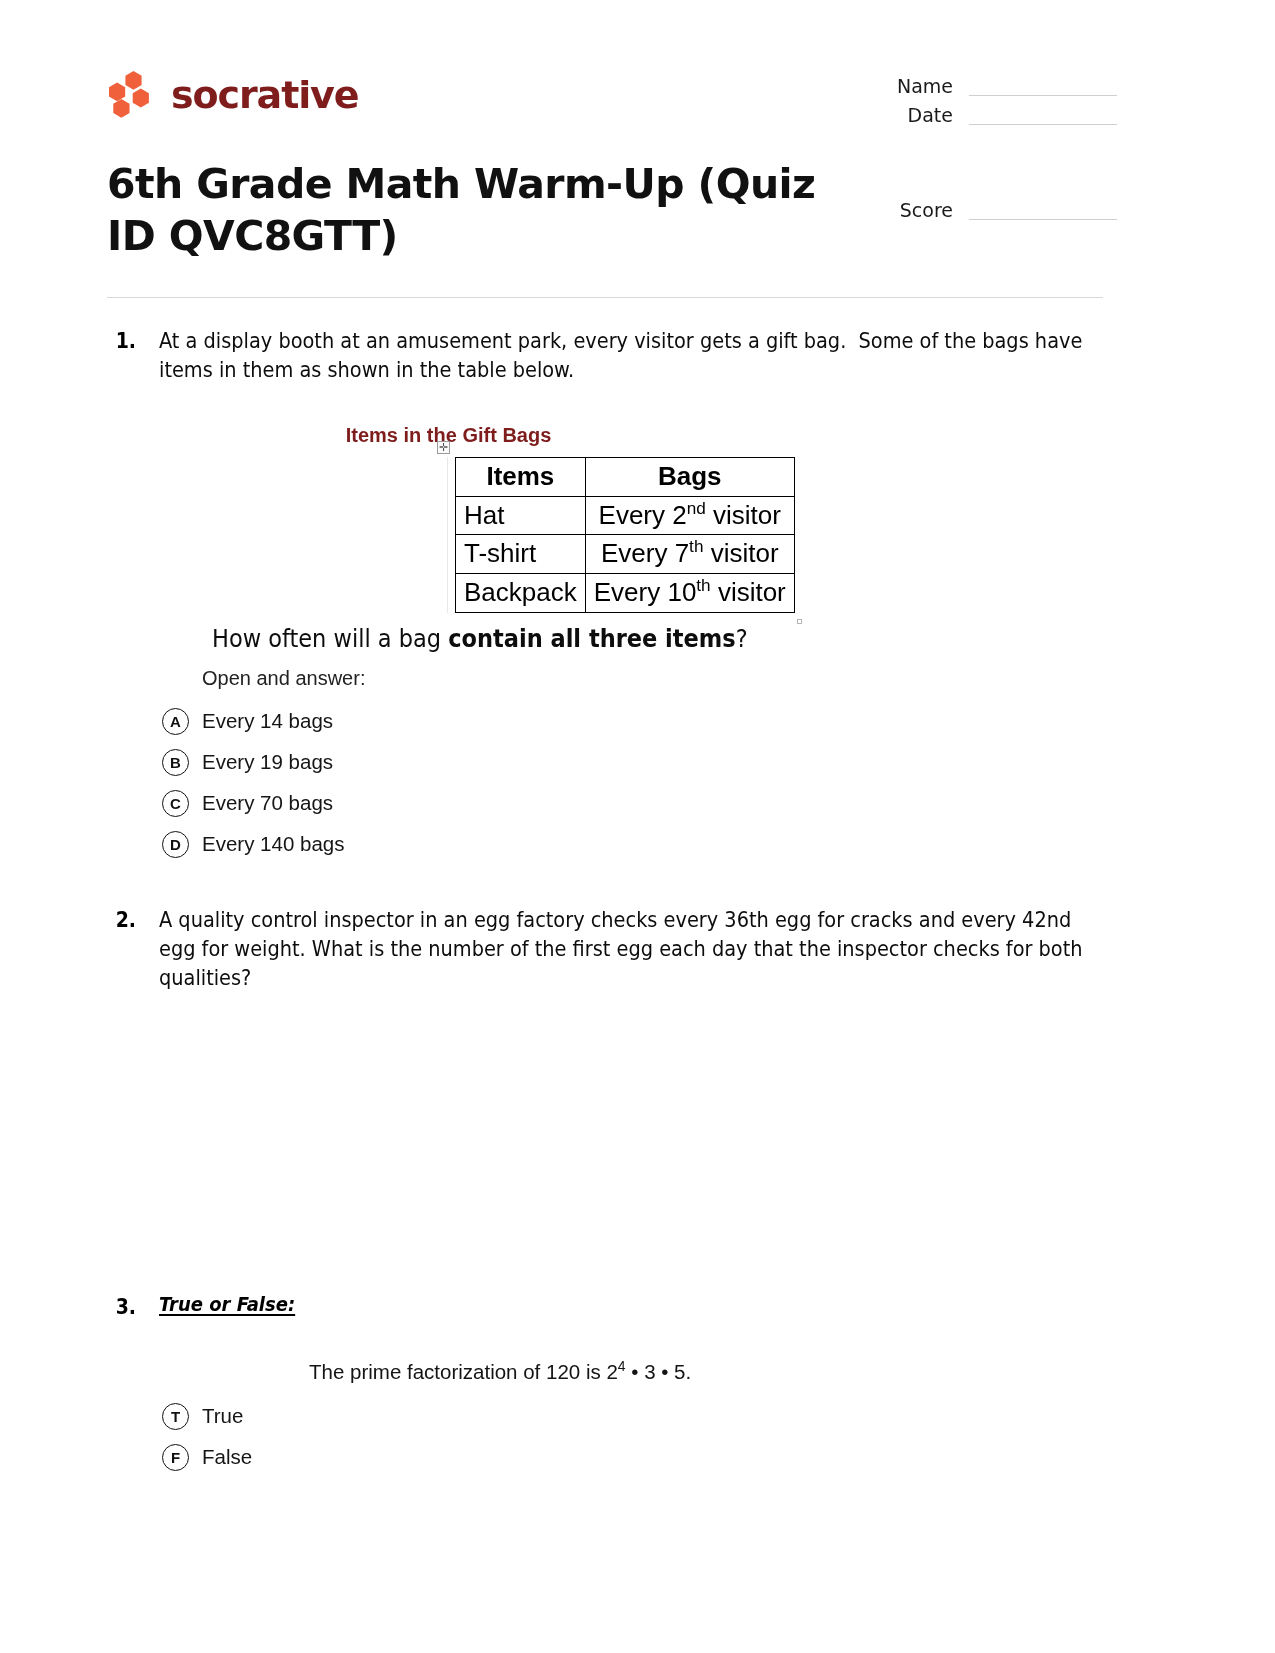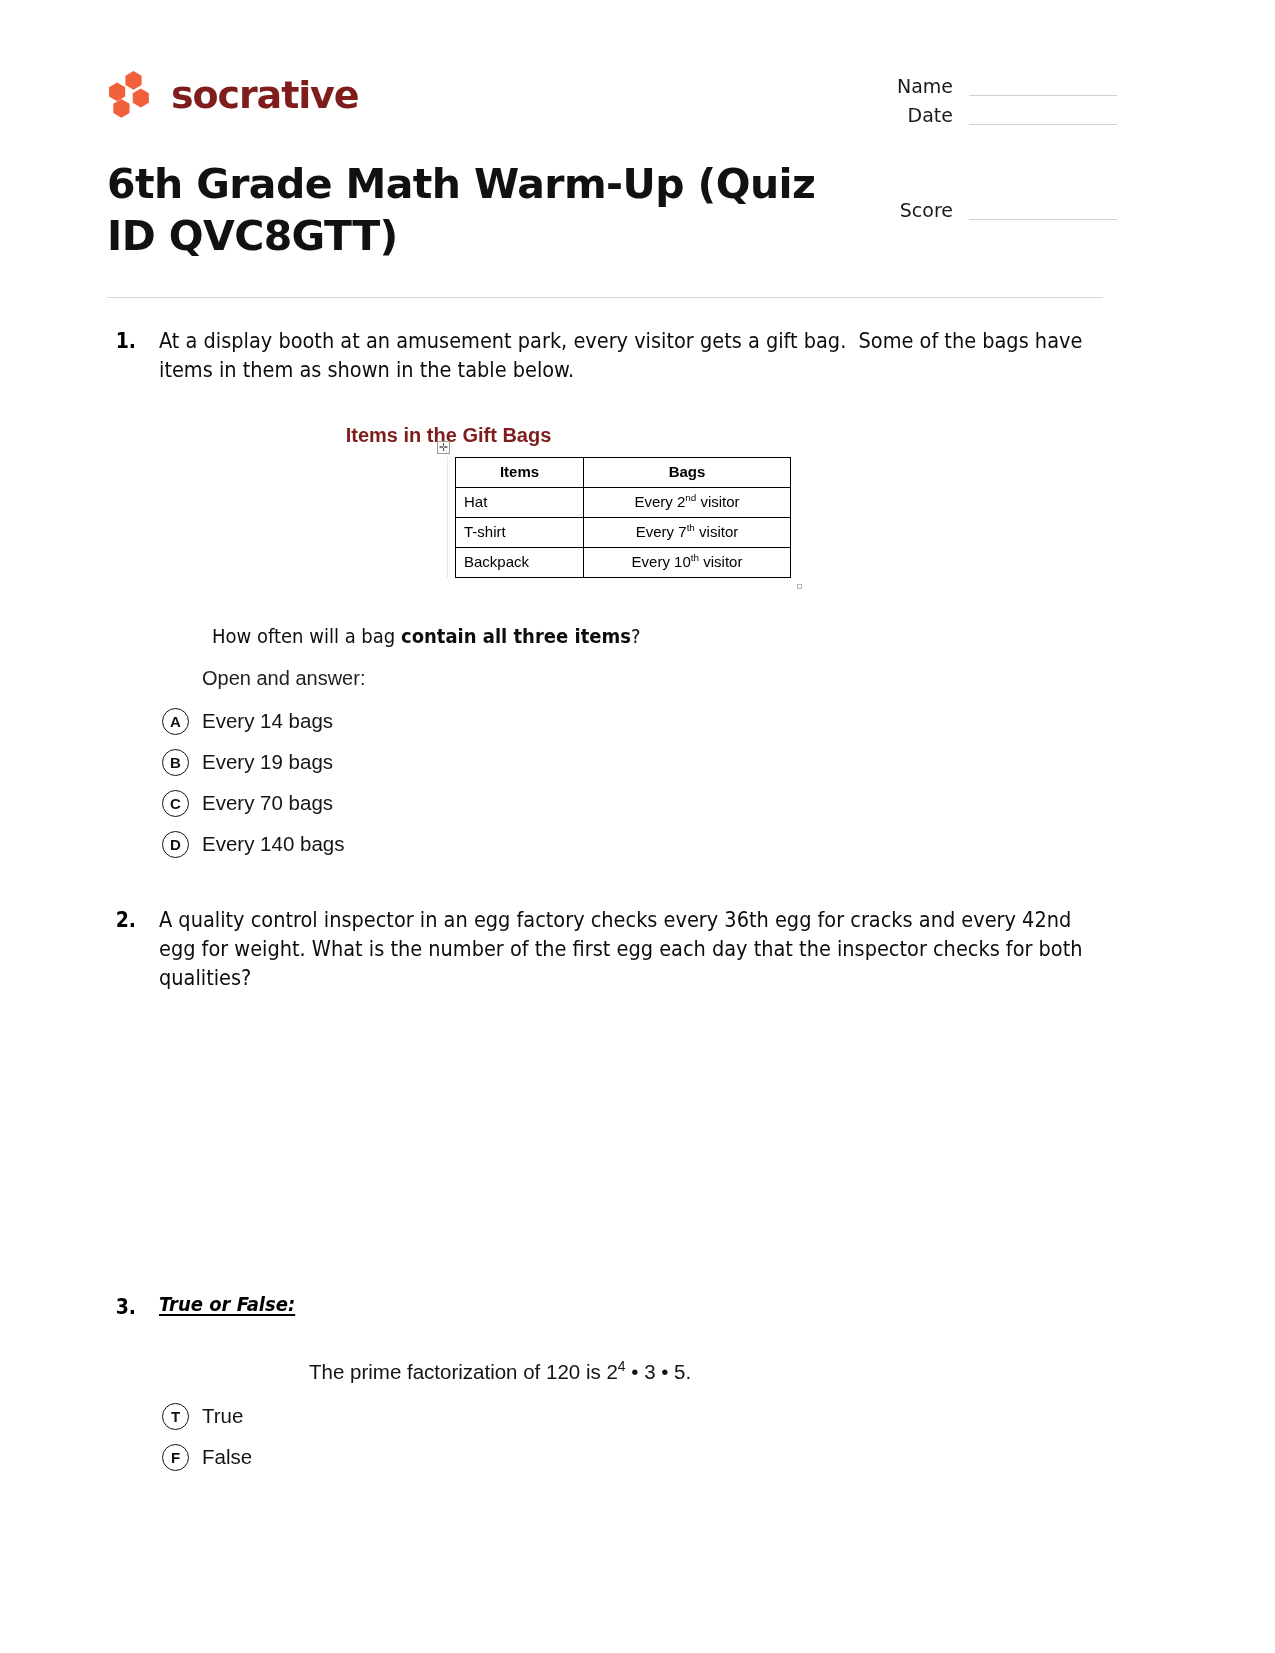--- a/index.html
+++ b/index.html
@@ -167,21 +167,21 @@
   }
   table.gift-table {
     border-collapse: collapse;
     width: 336px;
     background: #fff;
   }
   table.gift-table th,
   table.gift-table td {
     border: 1.5px solid #000;
     font-family: "Liberation Sans", sans-serif;
-    font-size: 15px;
+    font-size: 26px;
     line-height: 1.18;
     padding: 3px 8px 4px 8px;
     color: #000;
     height: 30px;
   }
   table.gift-table th {
     font-weight: 700;
     text-align: center;
   }
   table.gift-table td.col-items {
@@ -228,21 +228,21 @@
     width: 1px;
     height: 100%;
     background: #e8e8e8;
   }
 
   .q1-prompt {
     position: absolute;
     left: 105px;
     top: 297px;
     font-family: "DejaVu Sans Condensed", "DejaVu Sans", sans-serif;
-    font-size: 20px;
+    font-size: 25px;
     line-height: 1.3;
     color: #0d0d0d;
   }
   .q1-prompt b { font-weight: 700; }
 
   
   .choices {
     position: absolute;
     left: 55px;
     width: 700px;

